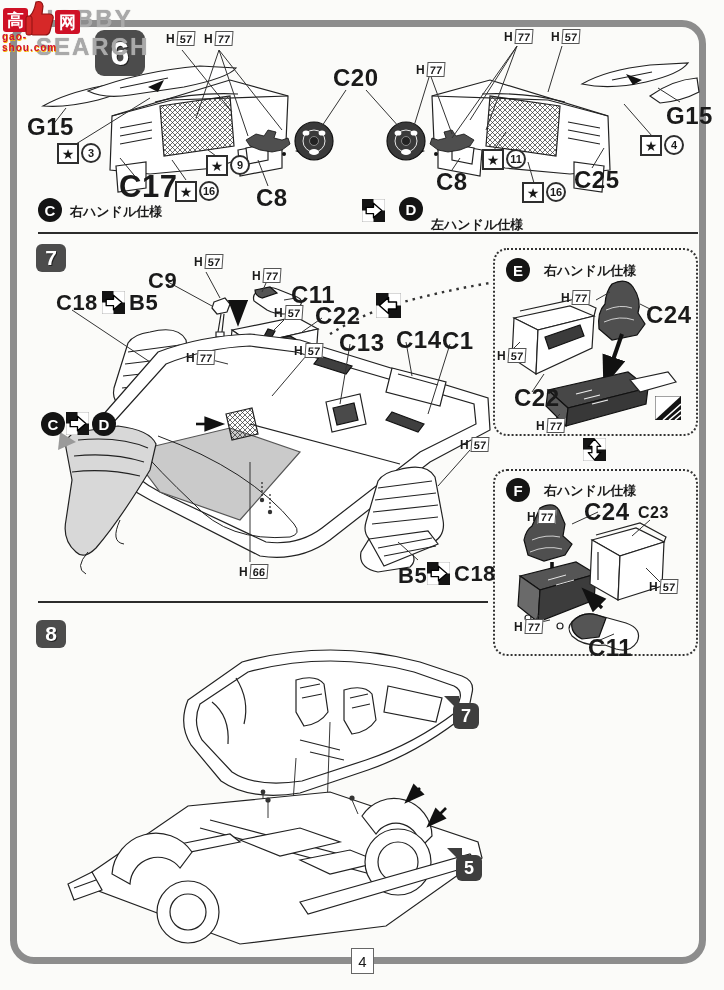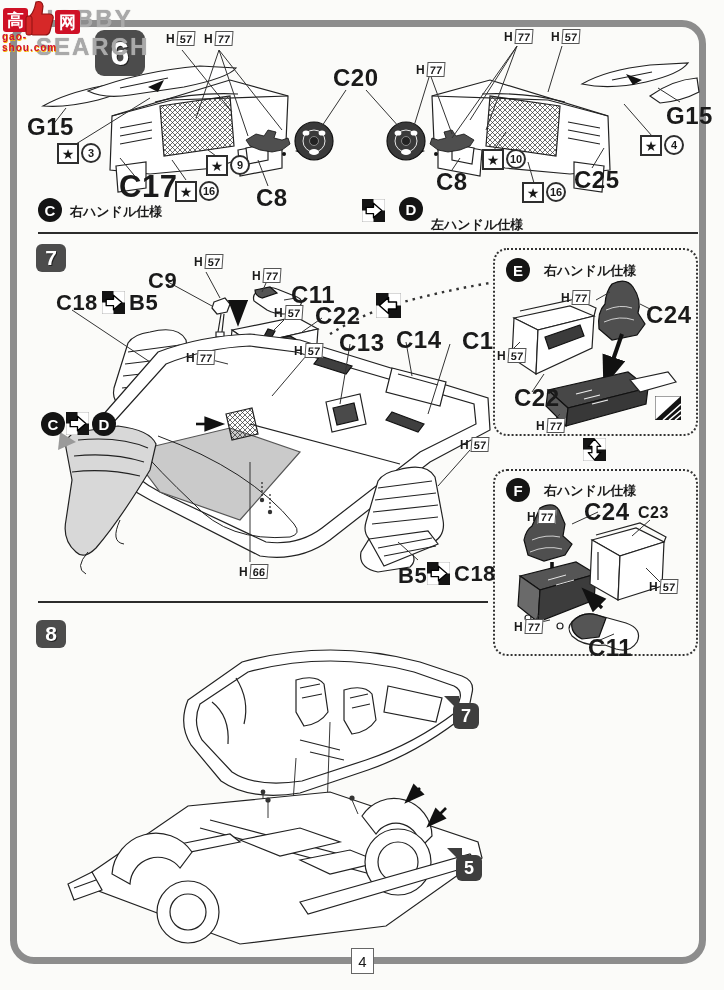--- a/index.html
+++ b/index.html
@@ -363,21 +363,21 @@
   </span>
 <span class="href" style="left:416px;top:62px">
     <b>H</b>
     <span class="hbox">77</span>
   </span>
 
 <div class="pcode" style="left:436px;top:168px;font-size:24px">C8</div>
 <div class="starbox" style="left:482px;top:149px">
     <span>★</span>
   </div>
-<div class="circnum" style="left:506px;top:149px">10</div>
+<div class="circnum" style="left:506px;top:149px">11</div>
 <div class="starbox" style="left:522px;top:182px">
     <span>★</span>
   </div>
 <div class="circnum" style="left:546px;top:182px">16</div>
 <div class="pcode" style="left:574px;top:166px;font-size:24px">C25</div>
 <div class="pcode" style="left:666px;top:102px;font-size:24px">G15</div>
 <div class="starbox" style="left:640px;top:135px">
     <span>★</span>
   </div>
 <div class="circnum" style="left:664px;top:135px">4</div>
@@ -425,21 +425,21 @@
     <b>H</b>
     <span class="hbox">77</span>
   </span>
 <span class="href" style="left:294px;top:343px">
     <b>H</b>
     <span class="hbox">57</span>
   </span>
 
 <div class="pcode" style="left:339px;top:329px;font-size:24px">C13</div>
 <div class="pcode" style="left:396px;top:326px;font-size:24px">C14</div>
-<div class="pcode" style="left:462px;top:327px;font-size:24px">C1</div>
+<div class="pcode" style="left:442px;top:327px;font-size:24px">C1</div>
 
 <span class="checker" style="left:376px;top:293px">
   <svg width="25" height="25" viewBox="0 0 22 22">
       <rect width="22" height="22" fill="#fff" stroke="#aaa" stroke-width="0.8"></rect>
       <rect width="11" height="11" fill="#141414"></rect>
       <rect x="11" y="11" width="11" height="11" fill="#141414"></rect>
       <path d="M18,8 h-7 v-4 l-8,7 8,7 v-4 h7 z" fill="#fff" stroke="#000" stroke-width="1.3" stroke-linejoin="round"></path>
     </svg>
 </span>
 

